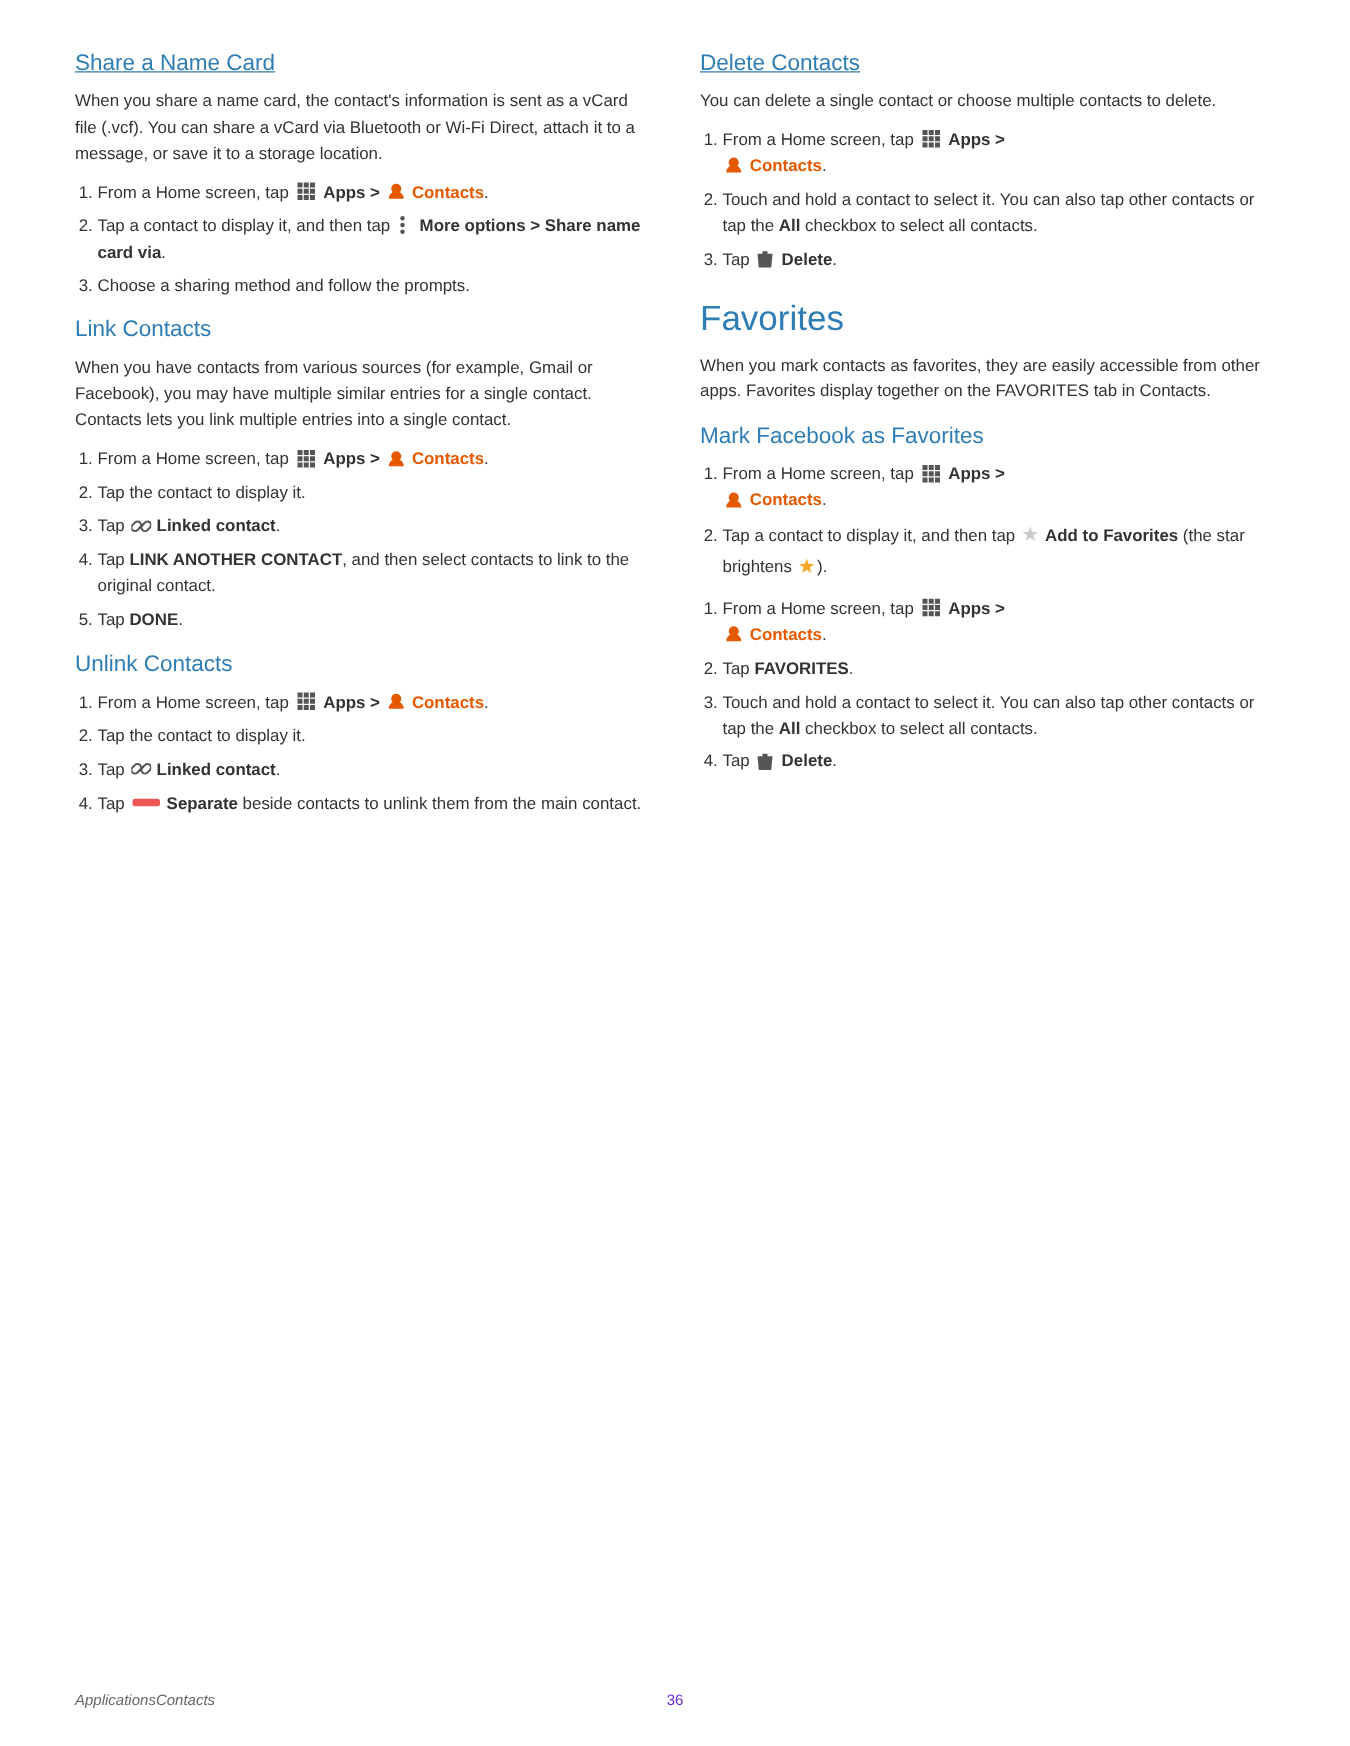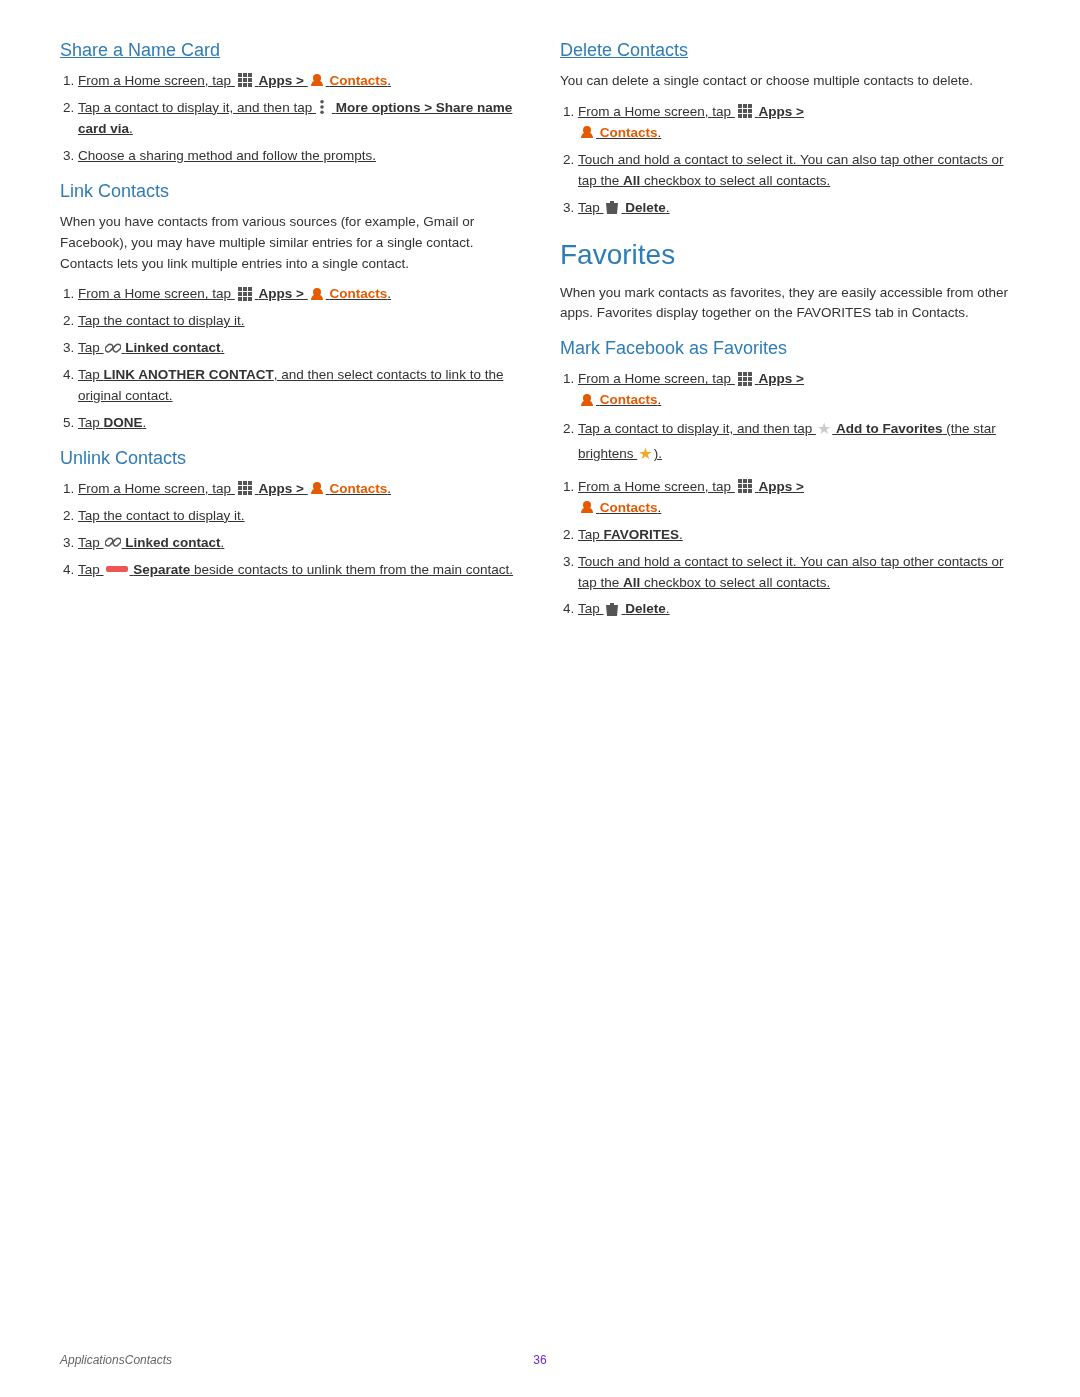--- a/index.html
+++ b/index.html
@@ -40,21 +40,20 @@
     }
     p.body-text {
       font-size: 13.5px;
       line-height: 1.55;
       margin-bottom: 10px;
       color: #333;
     }
     ol {
       margin-left: 18px;
       margin-bottom: 10px;
-      text-decoration: underline;
     }
     ol li {
       font-size: 13.5px;
       line-height: 1.55;
       margin-bottom: 6px;
       color: #333;
     }
     .apps-icon {
       display: inline-block;
       width: 16px;
@@ -174,20 +173,21 @@
     }
   </style>
 </head>
 <body>
 
 <div class="page-layout">
 
   <div class="left-col">
 
     <h2 class="section-title">Share a Name Card</h2>
+    <p class="body-text">When you share a name card, the contact's information is sent as a vCard file (.vcf). You can share a vCard via Bluetooth or Wi-Fi Direct, attach it to a message, or save it to a storage location.</p>
     <ol>
       <li>
         From a Home screen, tap
         <span class="apps-icon">
           <svg viewBox="0 0 16 16" fill="#555">
               <rect x="1" y="1" width="4" height="4"></rect>
               <rect x="6" y="1" width="4" height="4"></rect>
               <rect x="11" y="1" width="4" height="4"></rect>
               <rect x="1" y="6" width="4" height="4"></rect>
               <rect x="6" y="6" width="4" height="4"></rect>

